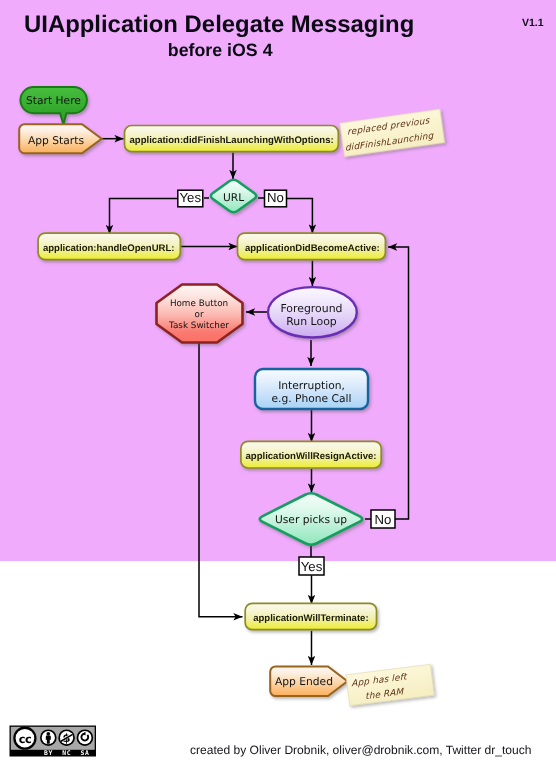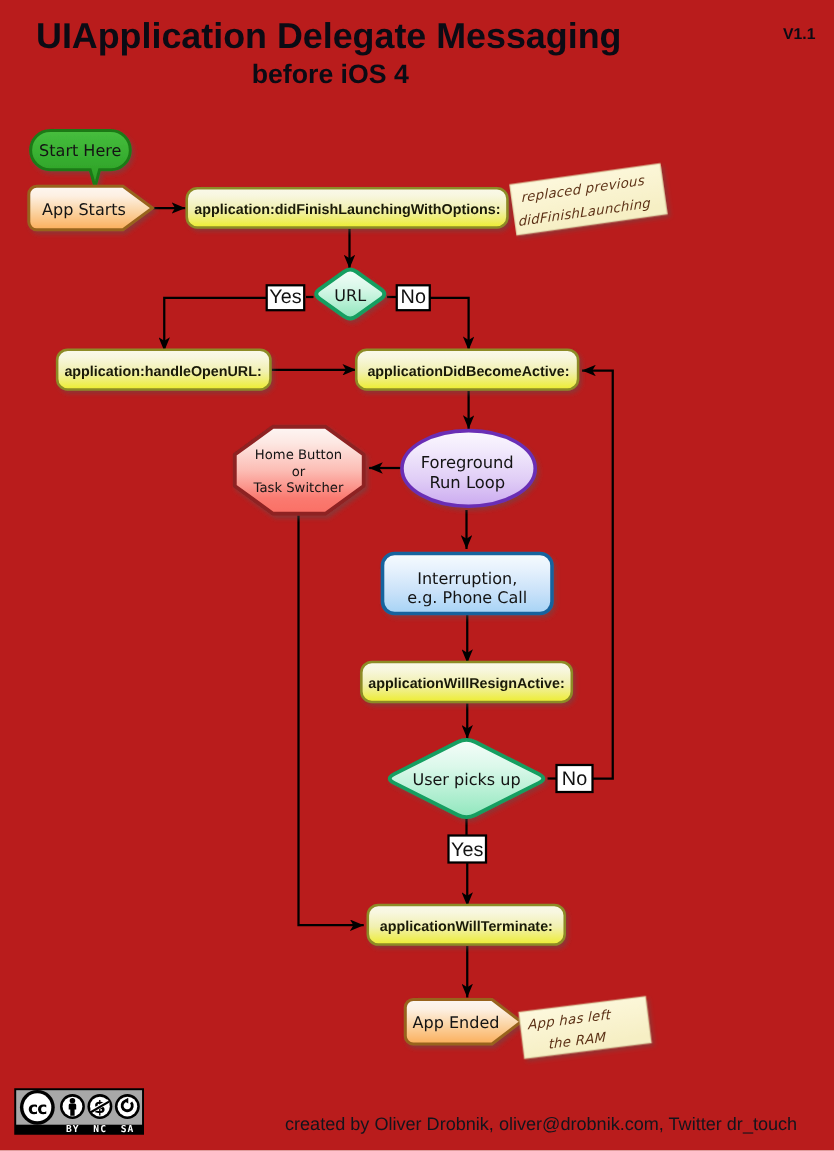--- a/index.html
+++ b/index.html
@@ -1,19 +1,19 @@
 <!DOCTYPE html>
 <html><head>
 <meta charset="utf-8">
 <title>UIApplication Delegate Messaging</title>
 <style>
   html,body{margin:0;padding:0;background:#ffffff;}
   body{width:556px;height:767px;overflow:hidden;font-family:"DejaVu Sans",sans-serif;
        -webkit-font-smoothing:antialiased;text-rendering:geometricPrecision;}
-  .stage{position:relative;width:556px;height:767px;background:#b91c1c;}
+  .stage{position:relative;width:556px;height:561px;background:#f0abfc;}
   svg.diagram{position:absolute;left:0;top:0;display:block;}
   .ttl{font-family:"Liberation Sans",sans-serif;font-weight:bold;font-size:23.9px;fill:#0b0b14;}
   .sub{font-family:"Liberation Sans",sans-serif;font-weight:bold;font-size:17.8px;fill:#0b0b14;}
   .ver{font-family:"Liberation Sans",sans-serif;font-weight:bold;font-size:10.5px;fill:#0b0b14;}
   .credit{font-family:"Liberation Sans",sans-serif;font-size:12.05px;fill:#14141c;}
   .nodelabel{font-family:"DejaVu Sans",sans-serif;font-size:10px;fill:#141414;}
   .n-sm{font-size:8.8px;}
   .n-md{font-size:10.7px;}
   .n-lg{font-size:10.9px;}
   .apilabel{font-family:"Liberation Sans",sans-serif;font-weight:bold;font-size:9.55px;fill:#1a1a08;}

